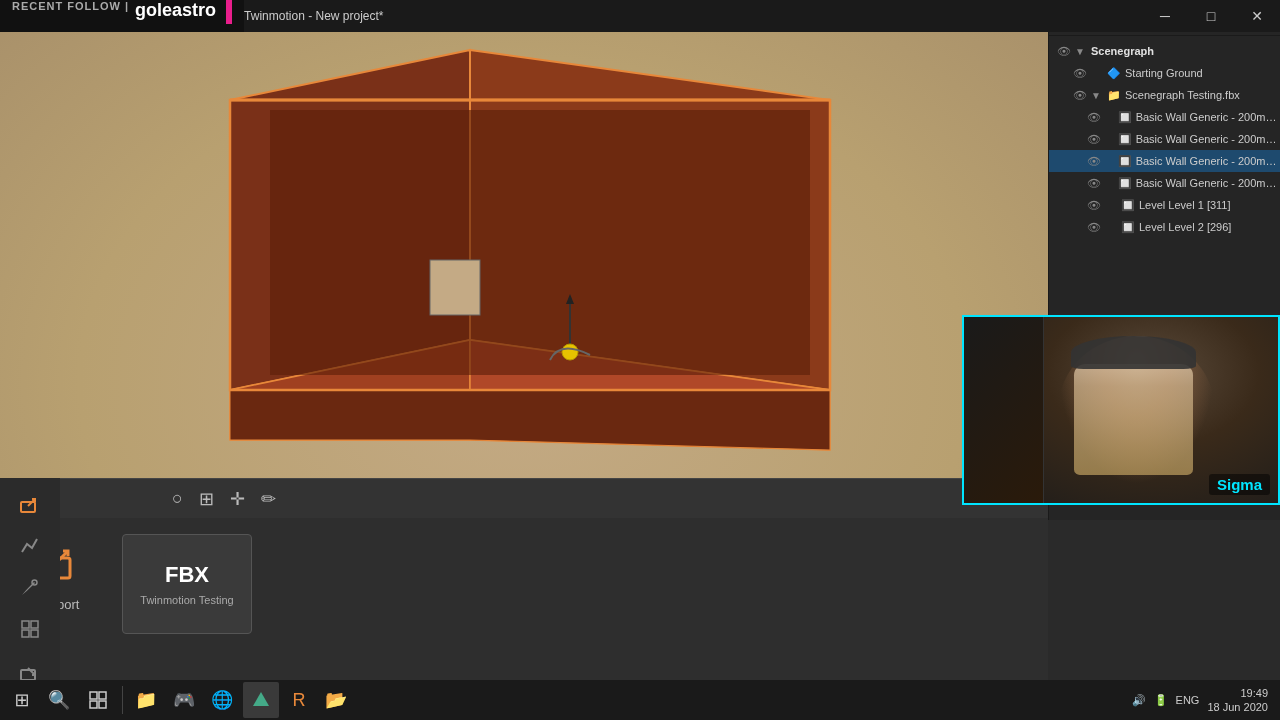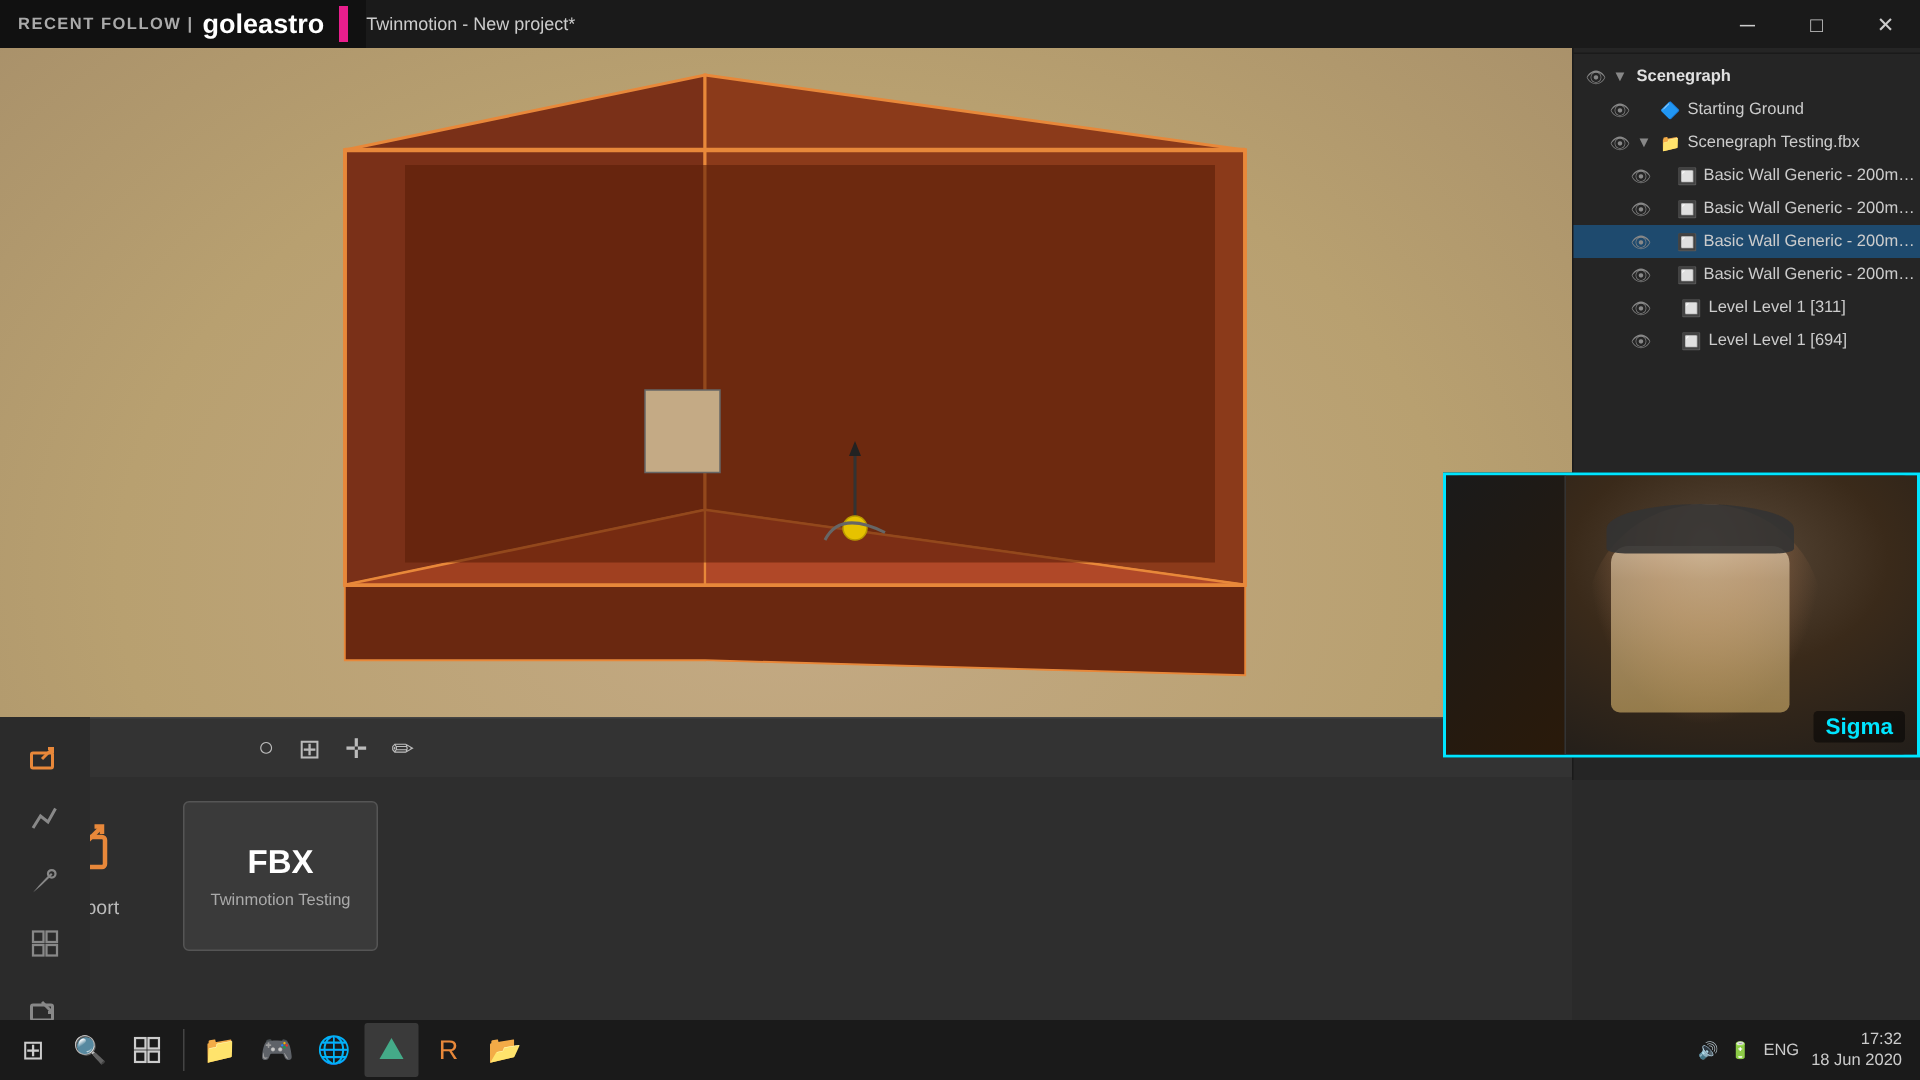--- a/index.html
+++ b/index.html
@@ -17,21 +17,20 @@
       z-index: 100;
     }
     #recent-follow-banner {
       background: #111;
       color: #fff;
       font-size: 13px;
       font-weight: bold;
       padding: 0 12px;
       height: 100%;
       display: flex;
-      align-items: center;
       gap: 6px;
     }
     #recent-follow-banner .username {
       font-size: 16px;
       color: #ffffff;
     }
     #recent-follow-banner .pink-bar {
       width: 6px;
       height: 24px;
       background: #e91e8c;
@@ -540,21 +539,21 @@
       <span class="tree-eye">👁</span>
       <span style="width:12px;display:inline-block"></span>
       <span class="tree-icon">🔲</span>
       <span class="tree-label">Level Level 1 [311]</span>
     </div>
 
     <div class="tree-item indent2">
       <span class="tree-eye">👁</span>
       <span style="width:12px;display:inline-block"></span>
       <span class="tree-icon">🔲</span>
-      <span class="tree-label">Level Level 1 [694]</span>
+      <span class="tree-label">Level Level 2 [296]</span>
     </div>
   </div>
 </div>
 
 <div id="webcam-overlay">
   <div id="webcam-content">
     <div id="webcam-person"></div>
     <div id="webcam-left-thumb"></div>
 
     <div style="position:absolute;top:10%;left:30%;width:50%;height:80%;background:radial-gradient(ellipse at 50% 20%, #a08060 0%, #8a6040 30%, transparent 70%); border-radius:50% 50% 40% 40%;opacity:0.8;"></div>
@@ -655,17 +654,17 @@
     </svg>
   </div>
   <div class="taskbar-btn" style="color:#e8883a;">R</div>
   <div class="taskbar-btn">📂</div>
 
   <div id="taskbar-right">
     <span>🔊</span>
     <span>🔋</span>
     <span>ENG</span>
     <div id="clock">
-      <span>17:32</span>
+      <span>19:49</span>
       <span>18 Jun 2020</span>
     </div>
   </div>
 </div>
 
 </body></html>

